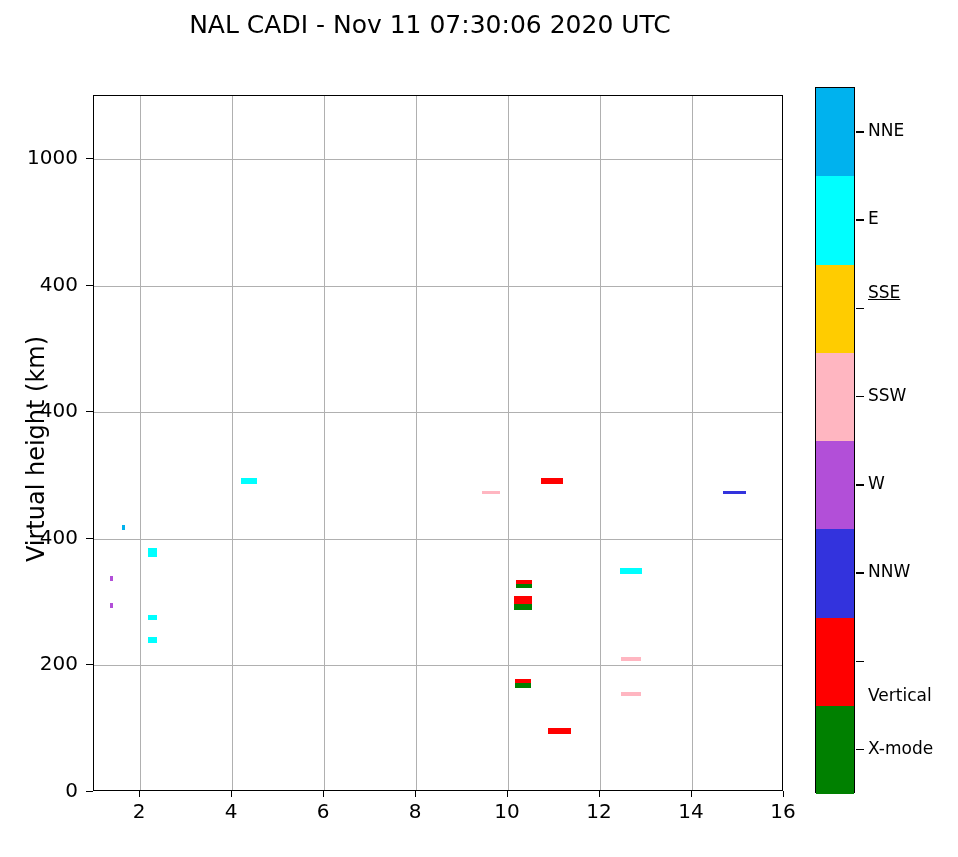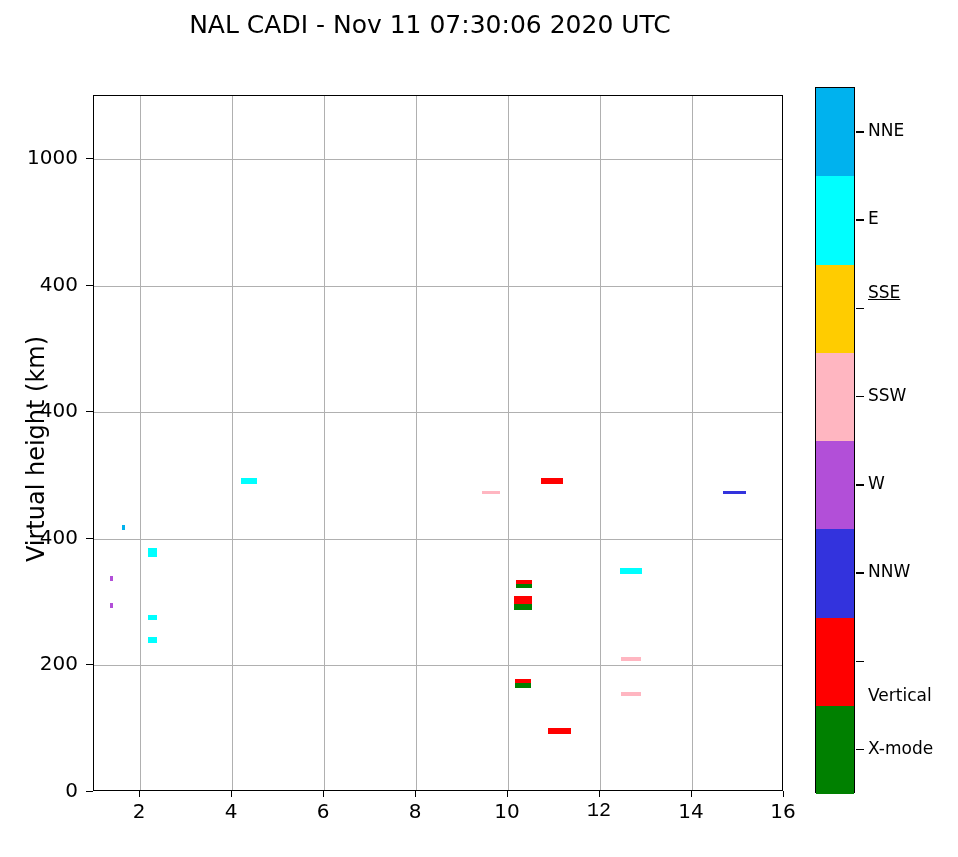--- a/index.html
+++ b/index.html
@@ -98,21 +98,21 @@
       <div class="xlab" style="left: 109px;">2</div>
       <div class="xtick" style="left: 231px;"></div>
       <div class="xlab" style="left: 201px;">4</div>
       <div class="xtick" style="left: 323px;"></div>
       <div class="xlab" style="left: 293px;">6</div>
       <div class="xtick" style="left: 415px;"></div>
       <div class="xlab" style="left: 385px;">8</div>
       <div class="xtick" style="left: 507px;"></div>
       <div class="xlab" style="left: 477px;">10</div>
       <div class="xtick" style="left: 599px;"></div>
-      <div class="xlab" style="left: 569px; font-family: Liberation Mono, monospace;">12</div>
+      <div class="xlab" style="left: 569px;">12</div>
       <div class="xtick" style="left: 691px;"></div>
       <div class="xlab" style="left: 661px;">14</div>
       <div class="xtick" style="left: 783px;"></div>
       <div class="xlab" style="left: 753px; text-align: center;">16</div>
       <div class="ytick" style="top: 791px;"></div>
       <div class="ylab" style="left: 8px; top: 778px;">0</div>
       <div class="ytick" style="top: 664.455px;"></div>
       <div class="ylab" style="left: 8px; top: 651.455px;">200</div>
       <div class="ytick" style="top: 537.909px;"></div>
       <div class="ylab" style="left: 8px; top: 524.909px;">400</div>

